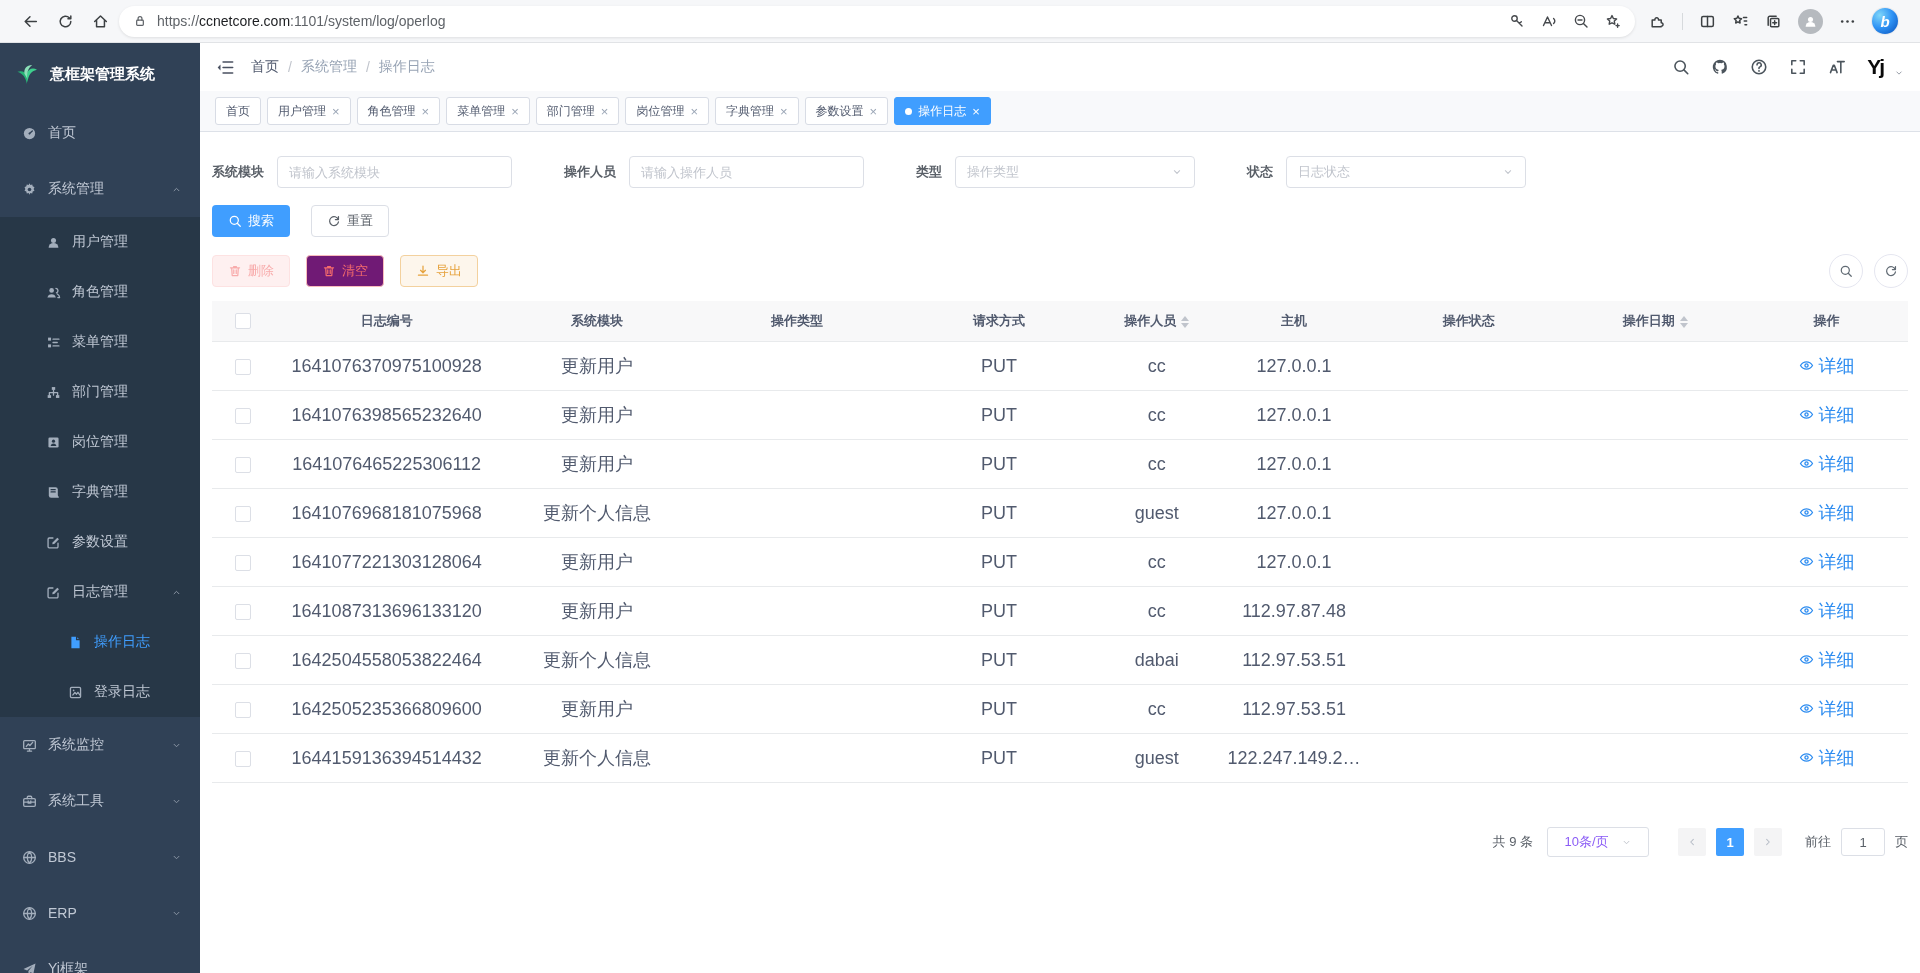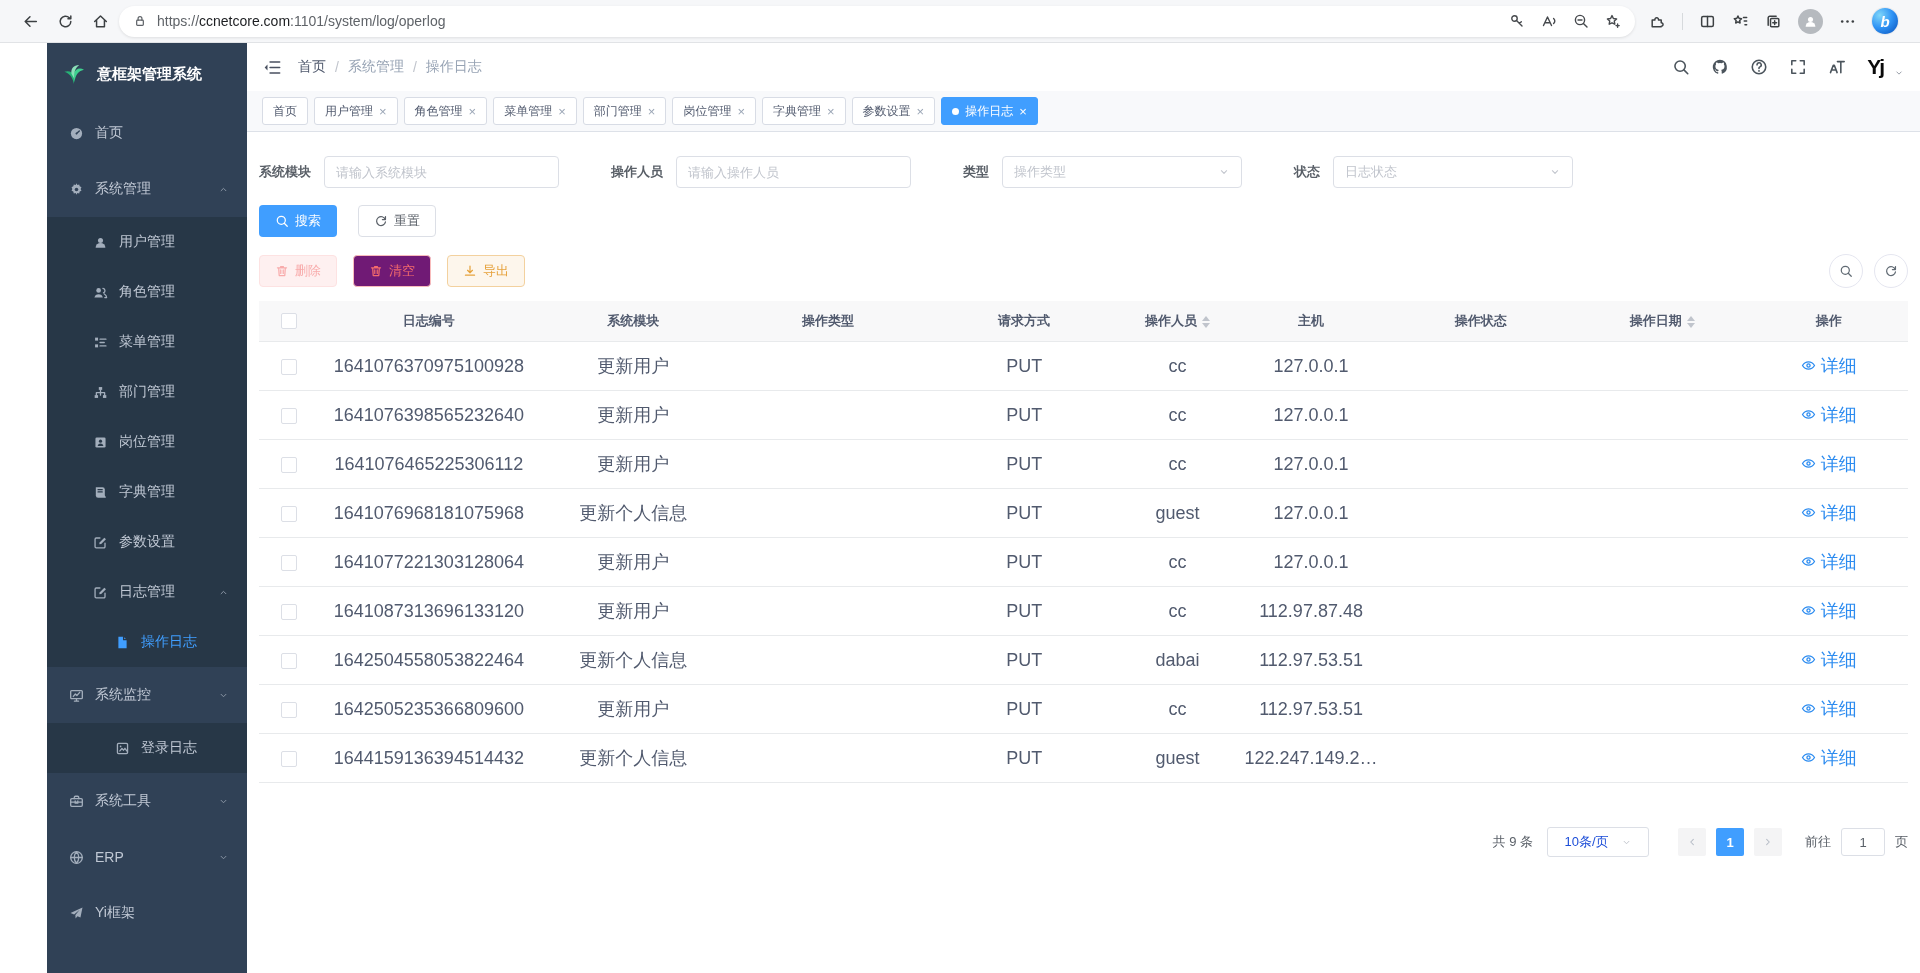--- a/index.html
+++ b/index.html
@@ -18,21 +18,21 @@
   .pill-right{margin-left:auto;display:flex;gap:16px;align-items:center;}
   .pic{width:16px;height:16px;color:#46494d;}
   #browser-right{display:flex;align-items:center;gap:16px;margin-left:4px;}
   .vdiv{width:1px;height:17px;background:#d7dadd;}
   .avatar{width:25px;height:25px;border-radius:50%;background:#b6babf;color:#fff;display:flex;align-items:center;justify-content:center;overflow:hidden;cursor:pointer;}
   .avatar svg{width:15px;height:15px;}
   .copilot{width:26px;height:26px;border-radius:50%;display:flex;align-items:center;justify-content:center;color:#fff;font-weight:700;font-style:italic;font-size:15px;cursor:pointer;
     background:radial-gradient(circle at 30% 28%,#7fd6f9,#2f93f5 48%,#1261c9 85%);box-shadow:0 0 0 1px #e8eaed;}
 
   
-  .app{flex:1;display:flex;min-height:0;padding-left:47px;}
+  .app{flex:1;display:flex;min-height:0;}
   .sidebar{width:200px;flex:none;background:#304156;overflow:hidden;}
   .logo{height:62px;display:flex;align-items:center;padding:0 14px;gap:9px;color:#fff;font-weight:700;font-size:15px;}
   .logo .ic{width:27px;height:27px;}
   .mitem{display:flex;align-items:center;height:56px;padding:0 16px 0 22px;font-size:14px;color:#c0c8d4;cursor:pointer;}
   .mitem .ic{width:15px;height:15px;margin-right:11px;color:#a3aebc;}
   .mitem .chev{margin-left:auto;width:11px;height:11px;color:#8b97a6;margin-right:2px;}
   .mitem.lv1{height:50px;padding-left:46px;}
   .mitem.lv2{height:50px;padding-left:68px;}
   .mitem.dark{background:#273747;}
   .mitem.active,.mitem.active .ic{color:#409eff;}
@@ -86,21 +86,21 @@
   .cb{width:14px;height:14px;border:1px solid #dcdfe6;border-radius:2px;background:#fff;display:inline-block;vertical-align:middle;cursor:pointer;}
   .sort{display:inline-flex;flex-direction:column;margin-left:5px;vertical-align:middle;gap:2px;cursor:pointer;}
   .sort i{display:block;width:0;height:0;border-left:4px solid transparent;border-right:4px solid transparent;}
   .sort .u{border-bottom:5px solid #c0c4cc;}
   .sort .d{border-top:5px solid #c0c4cc;}
   .detail{color:#2d8cf0;display:inline-flex;align-items:center;gap:5px;cursor:pointer;}
   .detail .ic{width:15px;height:15px;}
 
   .pager{display:flex;align-items:center;justify-content:flex-end;margin-top:44px;font-size:13px;color:#5a6068;}
   .pg-total{margin-right:14px;text-align:center;}
-  .pg-sizer{width:100px;height:28px;border:1px solid #dcdfe6;border-radius:3px;display:flex;align-items:center;justify-content:center;gap:12px;color:#1d4ed8;margin-right:24px;cursor:pointer;}
+  .pg-sizer{width:100px;height:28px;border:1px solid #dcdfe6;border-radius:3px;display:flex;align-items:center;justify-content:center;gap:12px;color:#8b5cf6;margin-right:24px;cursor:pointer;}
   .pg-sizer .chev{width:11px;height:11px;}
   .pg-btn{width:28px;height:28px;border-radius:2px;background:#f4f4f5;color:#b6bcc6;display:flex;align-items:center;justify-content:center;margin:0 5px;cursor:pointer;}
   .pg-btn .ic{width:12px;height:12px;}
   .pg-cur{width:28px;height:28px;border-radius:2px;background:#409eff;color:#fff;display:flex;align-items:center;justify-content:center;font-weight:700;margin:0 5px;cursor:pointer;}
   .pg-goto{margin-left:18px;display:flex;align-items:center;gap:10px;}
   .pg-input{width:44px;height:28px;border:1px solid #dcdfe6;border-radius:3px;text-align:center;font-size:13px;color:#5a6068;box-sizing:border-box;font-family:inherit;outline:none;}
 </style>
 </head>
 <body>
 
@@ -325,52 +325,66 @@
           </div>
           <div class="mitem lv2 dark active">
             <span class="ic">
               <svg viewBox="0 0 16 16" fill="none" stroke="currentColor" stroke-width="1.4" stroke-linecap="round" stroke-linejoin="round">
                 <path fill="currentColor" stroke="none" d="M3.6 1.8h5.6l3.2 3.2v9.2H3.6z"></path>
                 <path d="M9.2 1.8v3.2h3.2" stroke="#273747" fill="none"></path>
               </svg>
             </span>
             <span>操作日志</span>
           </div>
-          <div class="mitem lv0">
-            <span class="ic">
-              <svg viewBox="0 0 16 16" fill="none" stroke="currentColor" stroke-width="1.4" stroke-linecap="round" stroke-linejoin="round">
-                <rect x="1.8" y="2.8" width="12.4" height="8.6" rx="1"></rect>
-                <path d="M5.8 14h4.4M8 11.4V14M4.6 9l2.2-2.6 1.6 1.6 3-3.4"></path>
-              </svg>
-            </span>
-            <span>系统监控</span>
-            <span class="ic chev">
-              <svg viewBox="0 0 16 16" fill="none" stroke="currentColor" stroke-width="1.4" stroke-linecap="round" stroke-linejoin="round">
-                <path d="M4.5 6.3L8 9.8l3.5-3.5"></path>
-              </svg>
-            </span>
-          </div>
           <div class="mitem lv2 dark">
             <span class="ic">
               <svg viewBox="0 0 16 16" fill="none" stroke="currentColor" stroke-width="1.4" stroke-linecap="round" stroke-linejoin="round">
                 <rect x="2.6" y="2.6" width="10.8" height="10.8" rx="1.2"></rect>
                 <path d="M5.2 10.6l2.2-2.6 1.6 1.8 1.6-2 2 2.8"></path>
                 <circle cx="6" cy="5.8" r=".9" fill="currentColor" stroke="none"></circle>
               </svg>
             </span>
             <span>登录日志</span>
           </div>
           <div class="mitem lv0">
             <span class="ic">
               <svg viewBox="0 0 16 16" fill="none" stroke="currentColor" stroke-width="1.4" stroke-linecap="round" stroke-linejoin="round">
+                <rect x="1.8" y="2.8" width="12.4" height="8.6" rx="1"></rect>
+                <path d="M5.8 14h4.4M8 11.4V14M4.6 9l2.2-2.6 1.6 1.6 3-3.4"></path>
+              </svg>
+            </span>
+            <span>系统监控</span>
+            <span class="ic chev">
+              <svg viewBox="0 0 16 16" fill="none" stroke="currentColor" stroke-width="1.4" stroke-linecap="round" stroke-linejoin="round">
+                <path d="M4.5 6.3L8 9.8l3.5-3.5"></path>
+              </svg>
+            </span>
+          </div>
+          <div class="mitem lv0">
+            <span class="ic">
+              <svg viewBox="0 0 16 16" fill="none" stroke="currentColor" stroke-width="1.4" stroke-linecap="round" stroke-linejoin="round">
                 <rect x="1.8" y="5" width="12.4" height="8.2" rx="1.2"></rect>
                 <path d="M5.6 5V3.6a1.2 1.2 0 0 1 1.2-1.2h2.4a1.2 1.2 0 0 1 1.2 1.2V5M1.8 8.6h12.4M6.6 7.4v2.4h2.8V7.4"></path>
               </svg>
             </span>
             <span>系统工具</span>
+            <span class="ic chev">
+              <svg viewBox="0 0 16 16" fill="none" stroke="currentColor" stroke-width="1.4" stroke-linecap="round" stroke-linejoin="round">
+                <path d="M4.5 6.3L8 9.8l3.5-3.5"></path>
+              </svg>
+            </span>
+          </div>
+          <div class="mitem lv0">
+            <span class="ic">
+              <svg viewBox="0 0 16 16" fill="none" stroke="currentColor" stroke-width="1.4" stroke-linecap="round" stroke-linejoin="round">
+                <circle cx="8" cy="8" r="6.2"></circle>
+                <path d="M1.8 8h12.4M8 1.8c-3.2 3.4-3.2 9 0 12.4M8 1.8c3.2 3.4 3.2 9 0 12.4"></path>
+              </svg>
+            </span>
+            <span>BBS</span>
             <span class="ic chev">
               <svg viewBox="0 0 16 16" fill="none" stroke="currentColor" stroke-width="1.4" stroke-linecap="round" stroke-linejoin="round">
                 <path d="M4.5 6.3L8 9.8l3.5-3.5"></path>
               </svg>
             </span>
           </div>
           <div class="mitem lv0">
             <span class="ic">
               <svg viewBox="0 0 16 16" fill="none" stroke="currentColor" stroke-width="1.4" stroke-linecap="round" stroke-linejoin="round">
                 <circle cx="8" cy="8" r="6.2"></circle>

